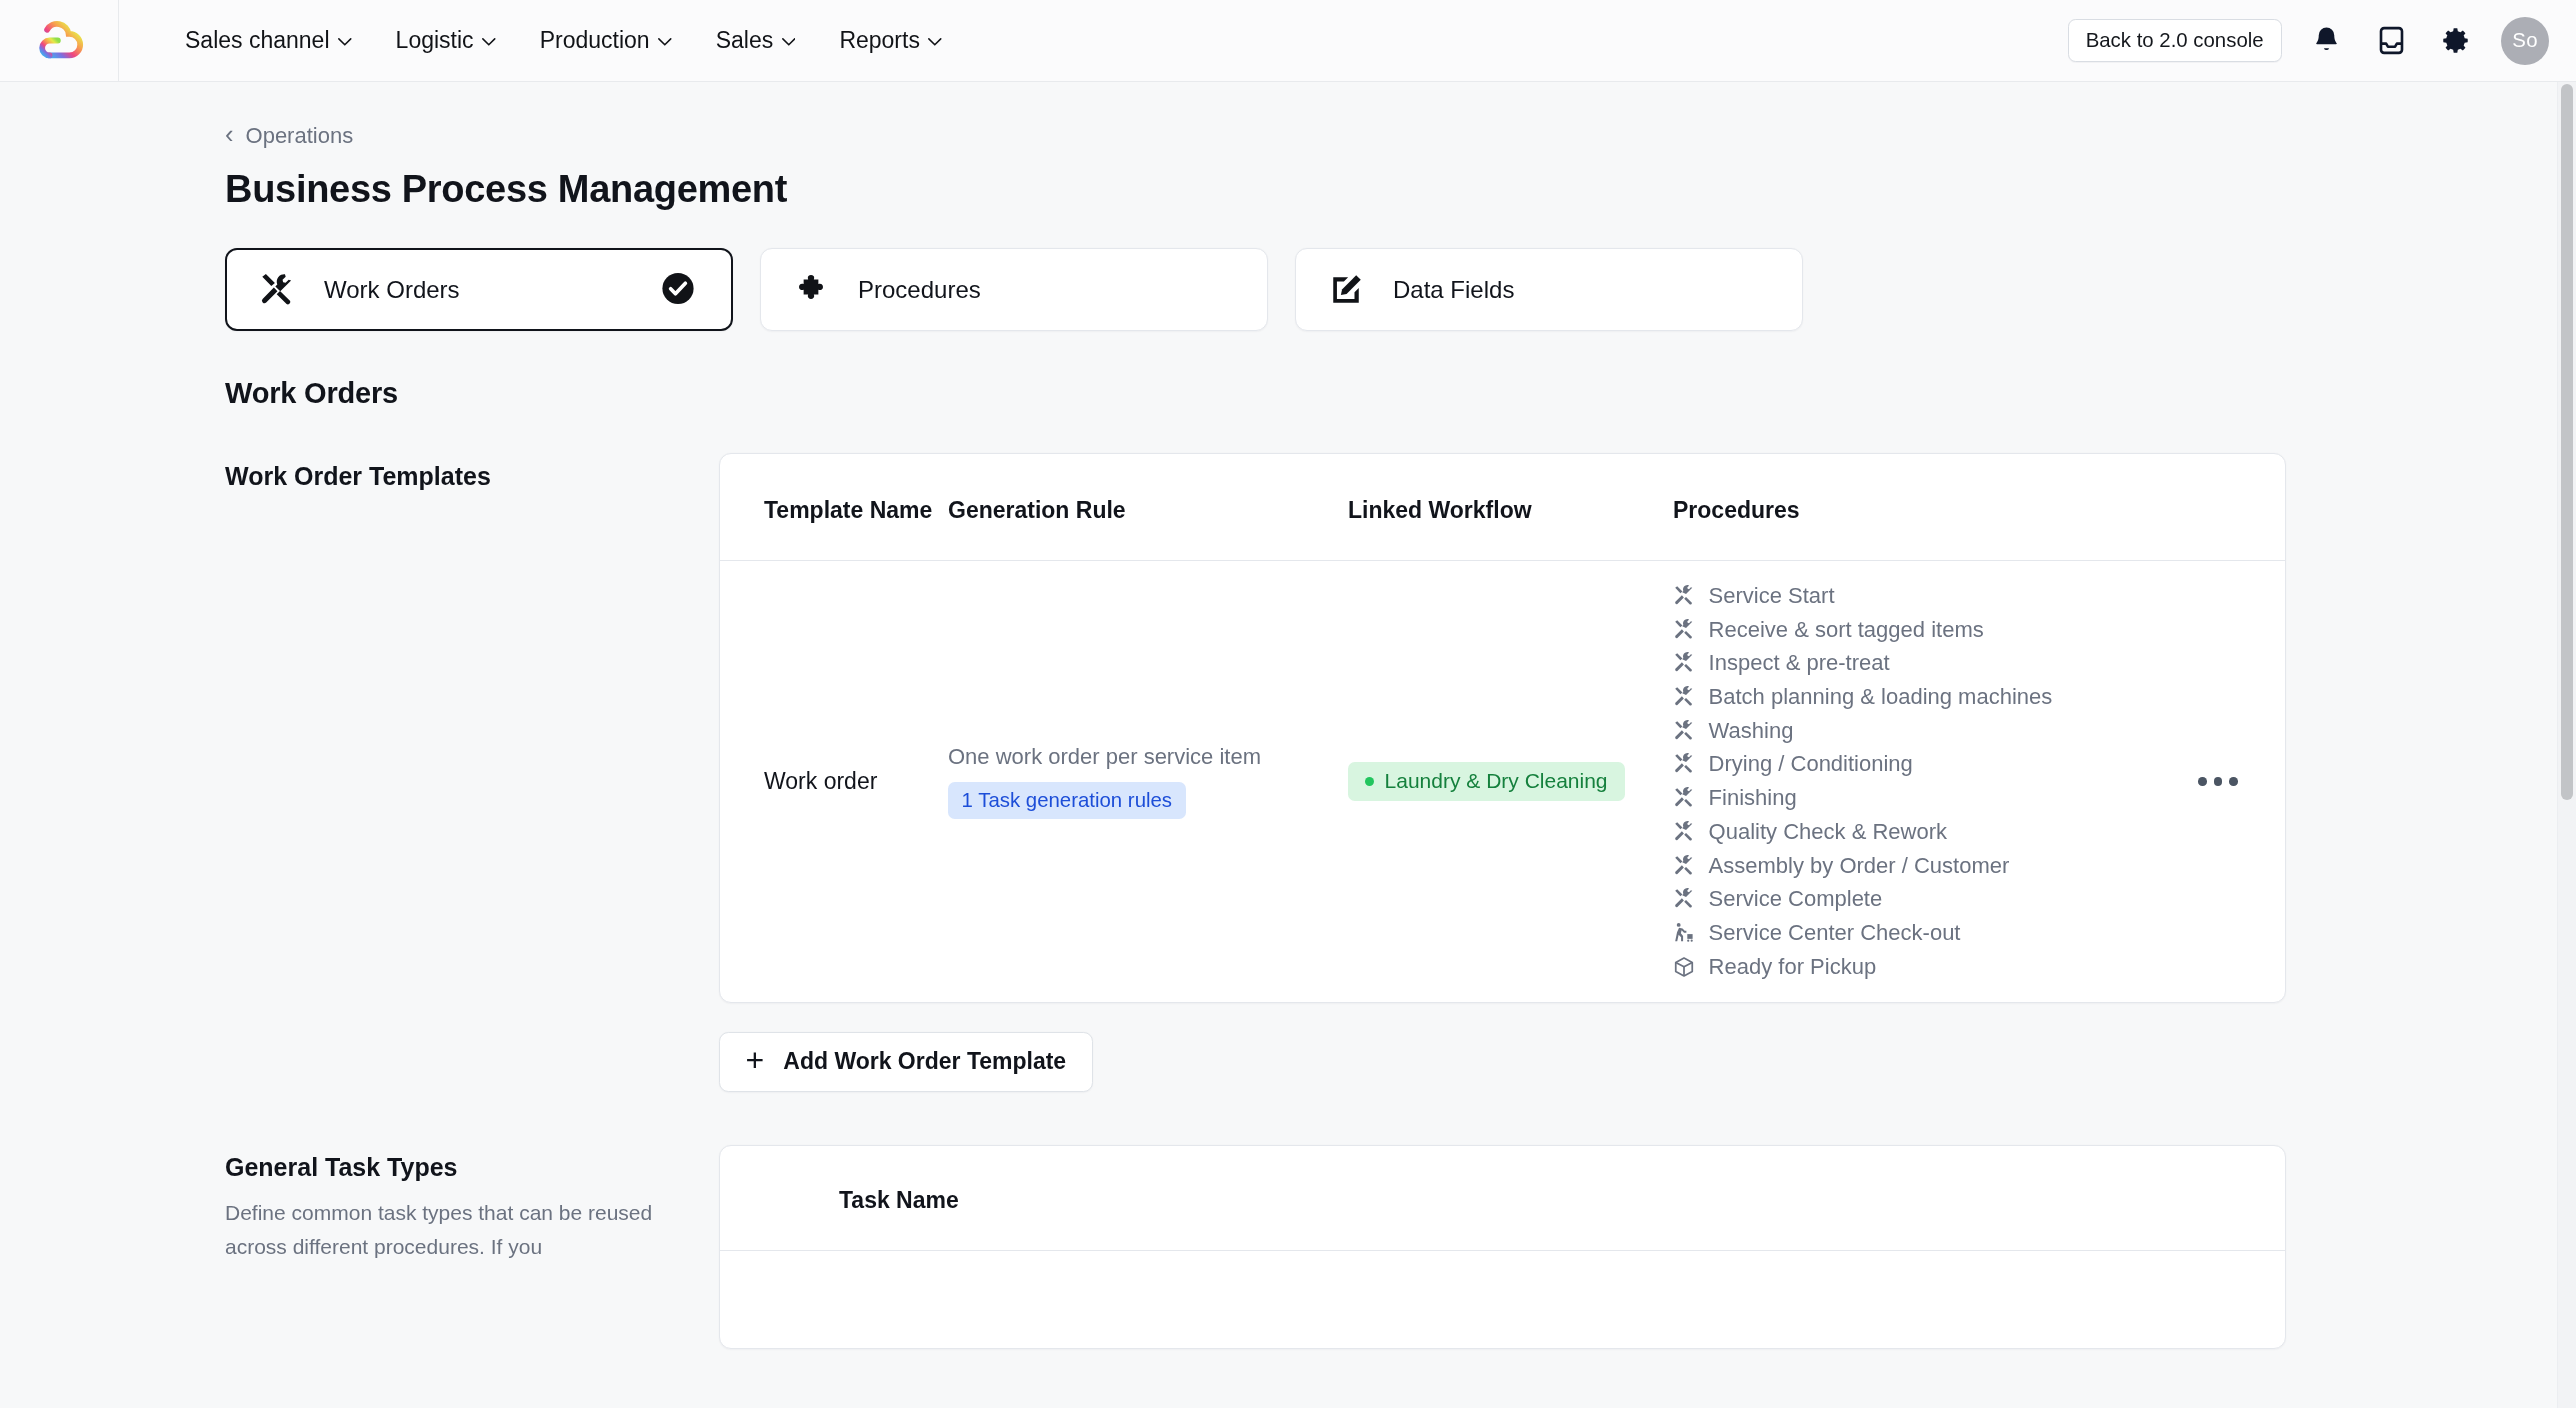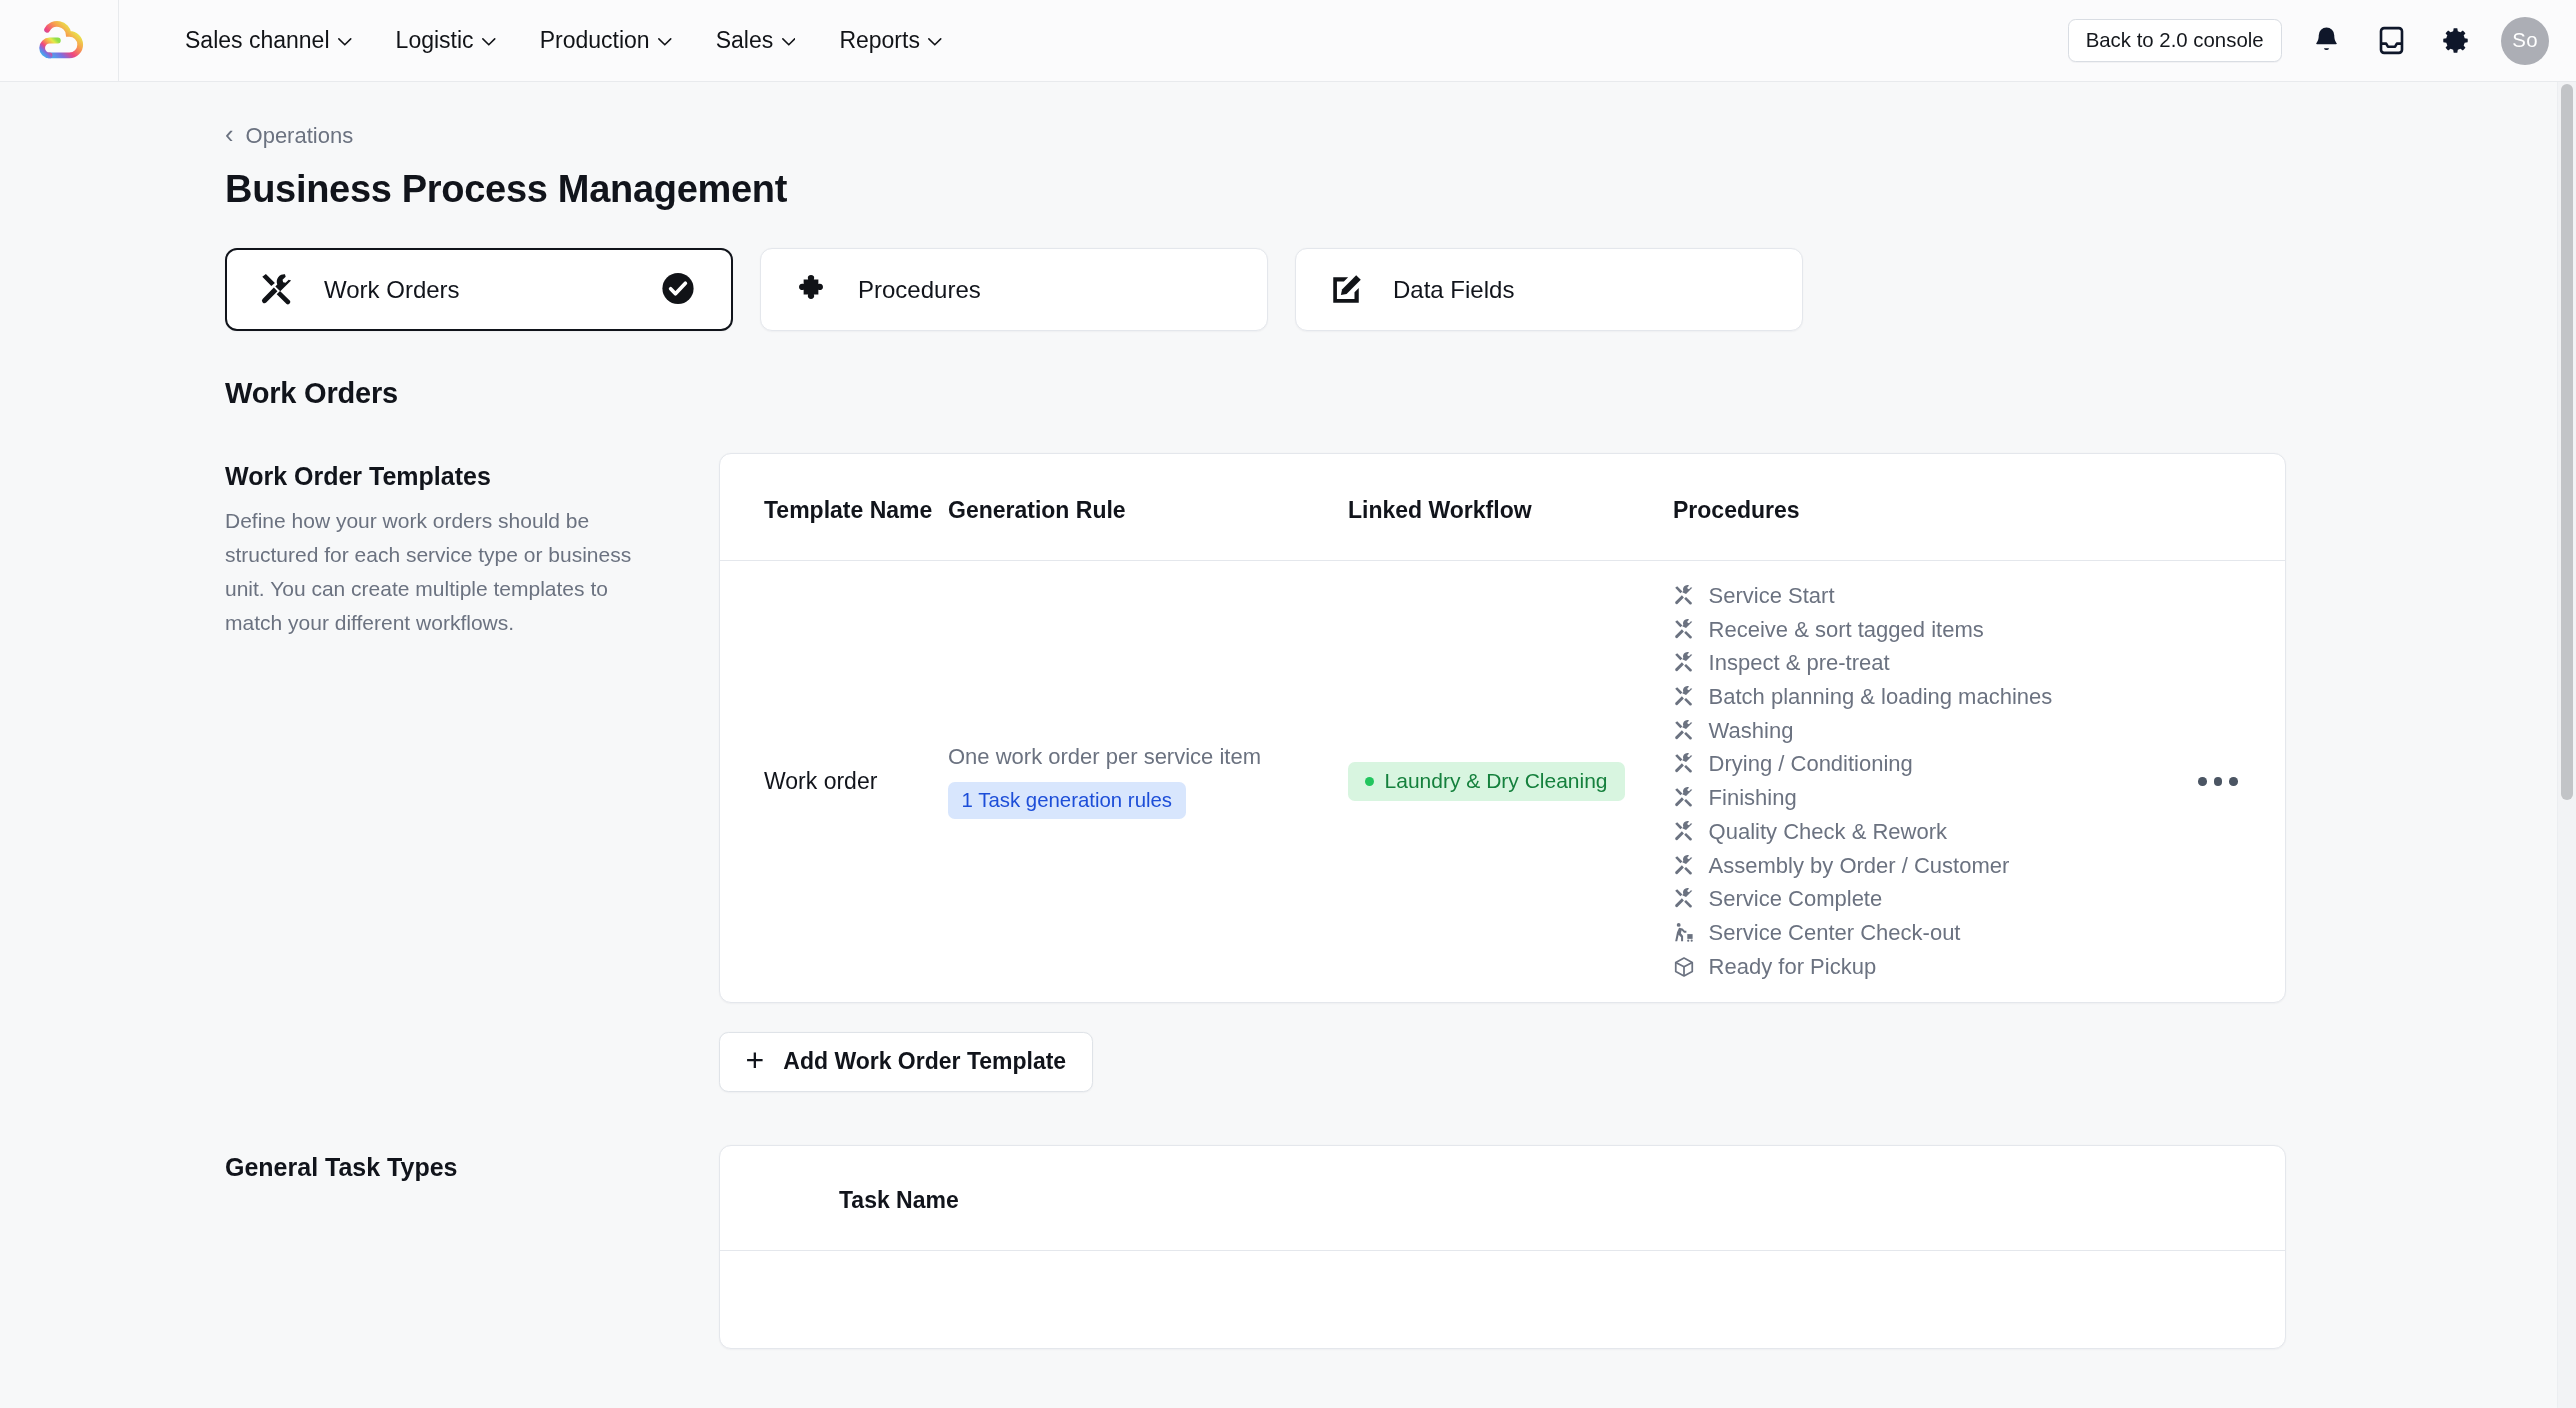--- a/index.html
+++ b/index.html
@@ -304,21 +304,20 @@
         </span>
         <span class="tc-label">Data Fields</span>
       </div>
     </div>
 
     <div class="section-title">Work Orders</div>
 
     <div class="block">
       <div class="block-aside">
         <div class="aside-h">Work Order Templates</div>
-        <div class="aside-p">Define how your work orders should be structured for each service type or business unit. You can create multiple templates to match your different workflows.</div>
       </div>
 
       <div style="flex:none;">
         <div class="panel">
           <table class="wo">
             <thead>
               <tr>
                 <th class="c1">Template Name</th>
                 <th class="c2">Generation Rule</th>
                 <th class="c3">Linked Workflow</th>
@@ -503,20 +502,21 @@
         <div class="btn-add">
           <span class="plus">+</span>
           <span>Add Work Order Template</span>
         </div>
       </div>
     </div>
 
     <div class="block" style="margin-top:53px;">
       <div class="block-aside">
         <div class="aside-h">General Task Types</div>
+        <div class="aside-p">Define common task types that can be reused across different procedures. If you</div>
       </div>
       <div class="panel" style="height:204px;">
         <table class="tt">
           <thead>
             <tr>
               <th class="t1">Task Name</th>
             </tr>
           </thead>
         </table>
       </div>

